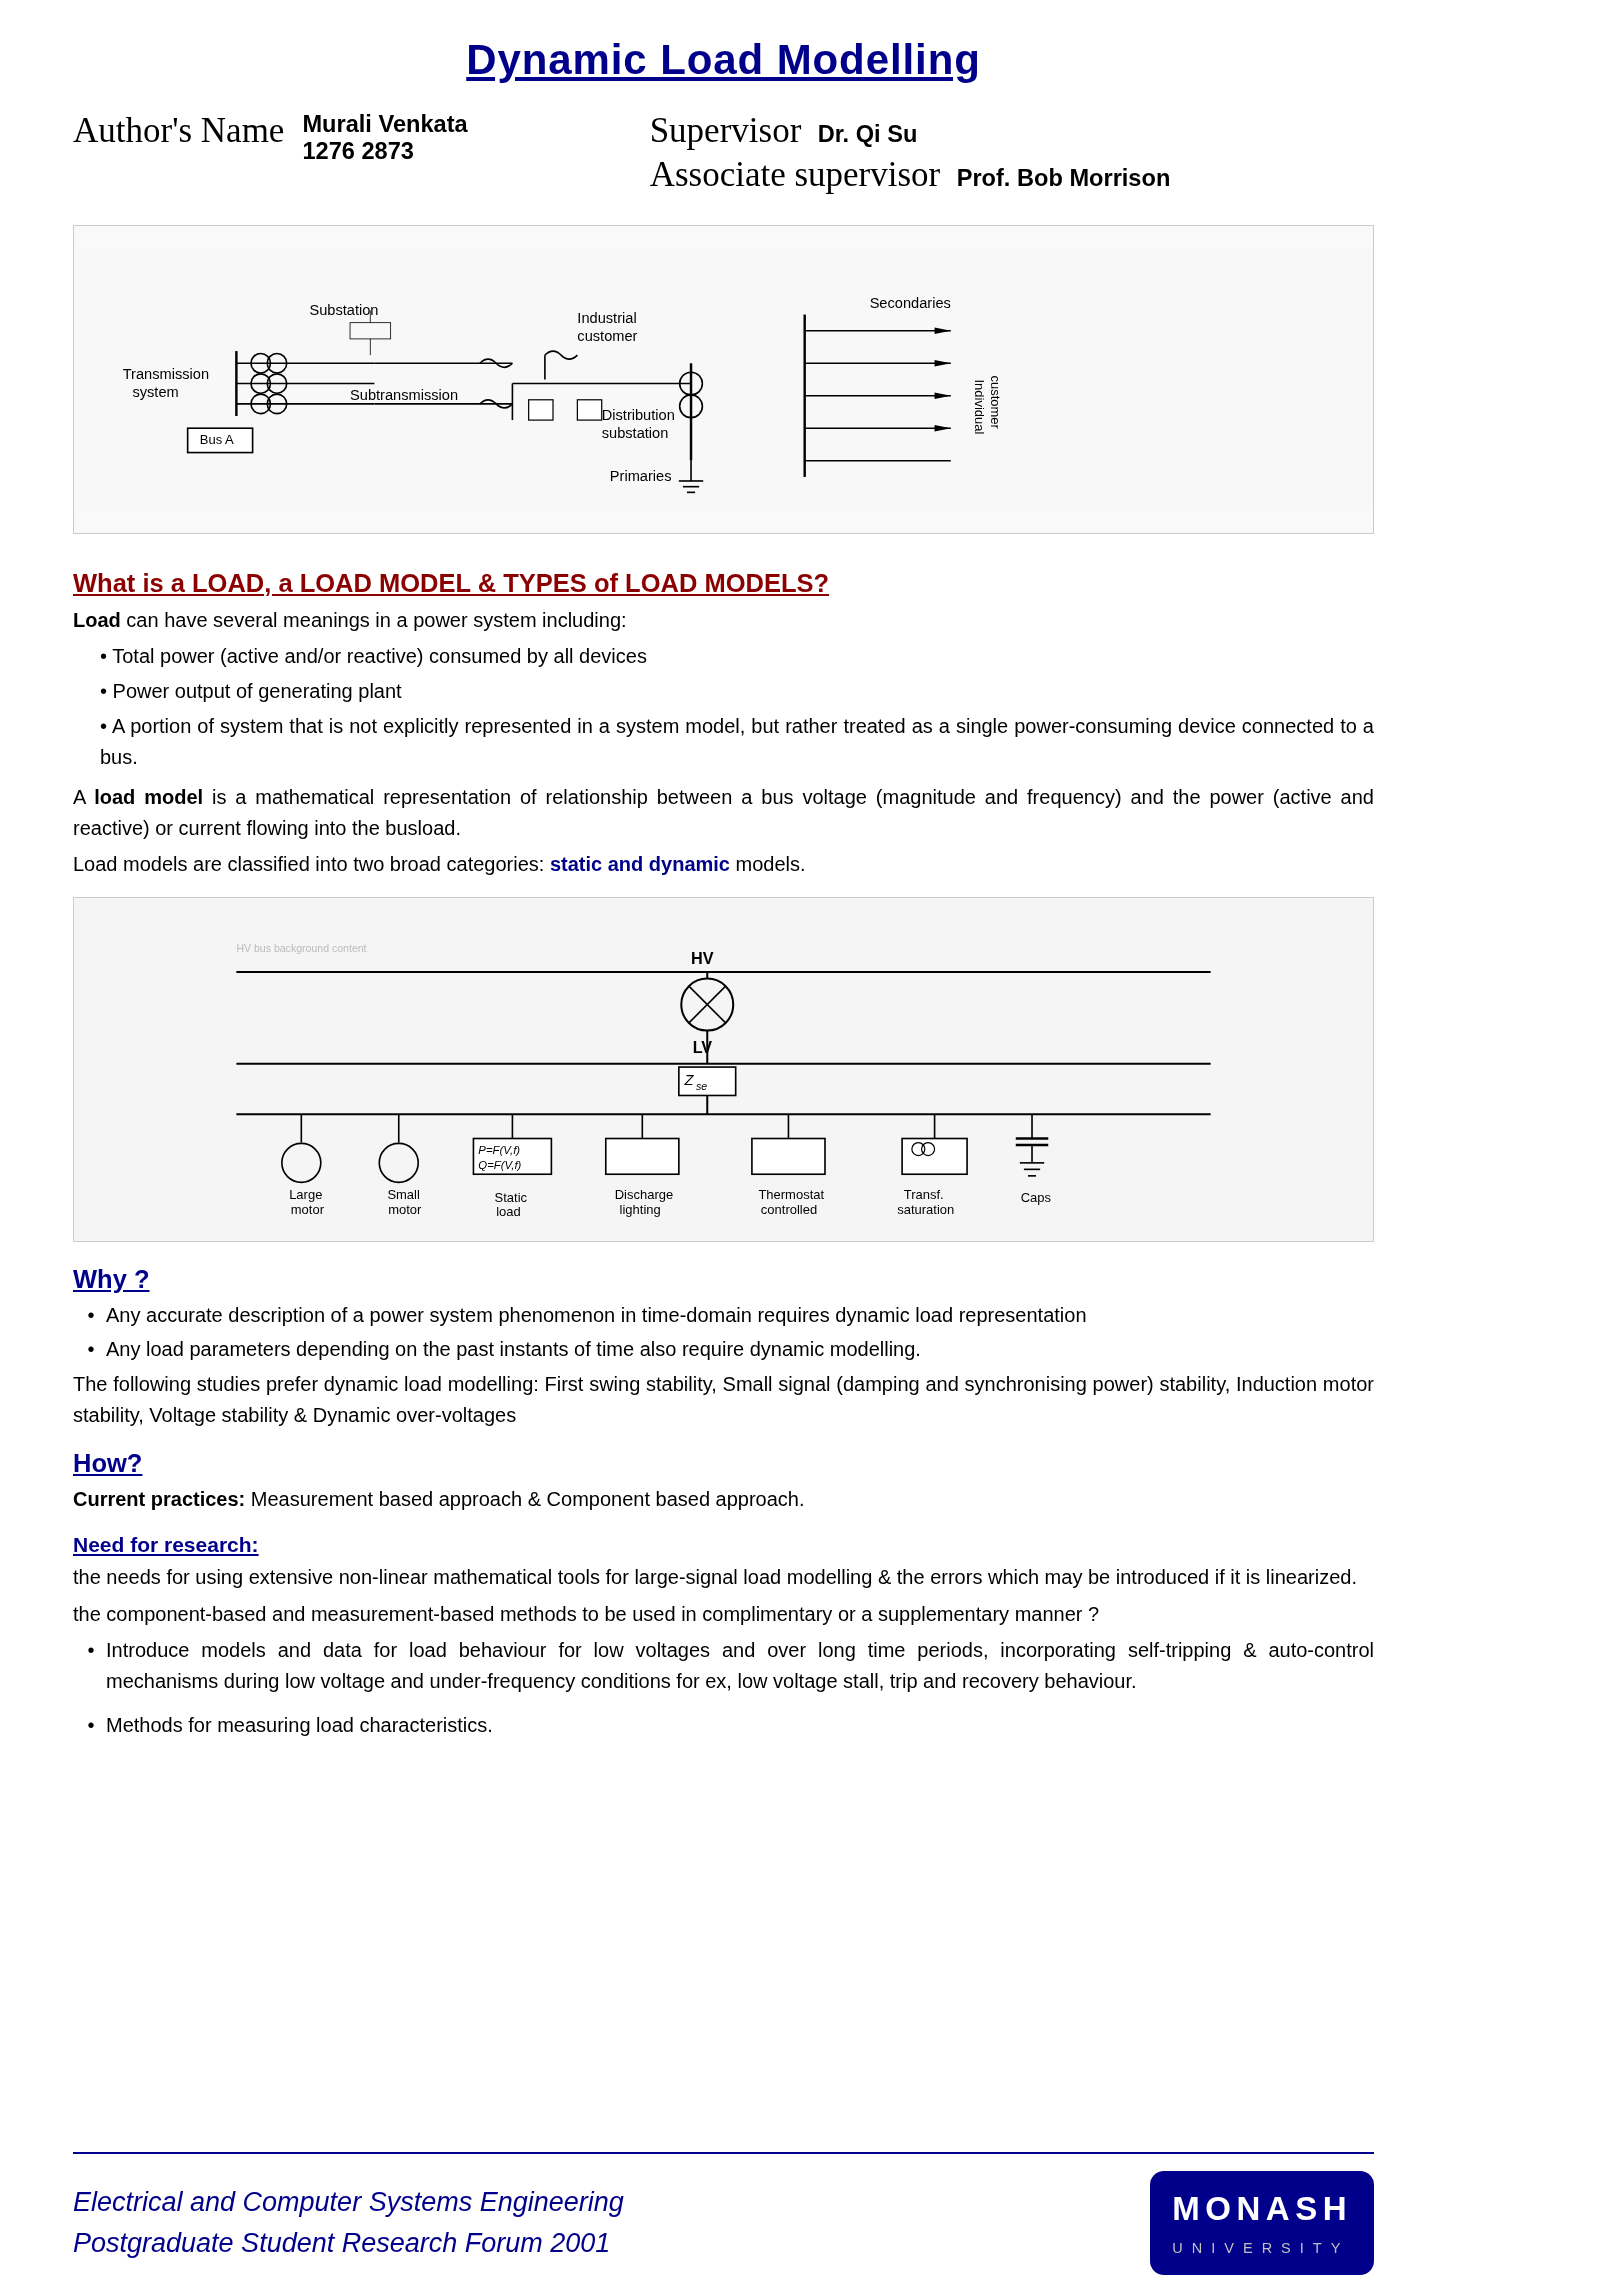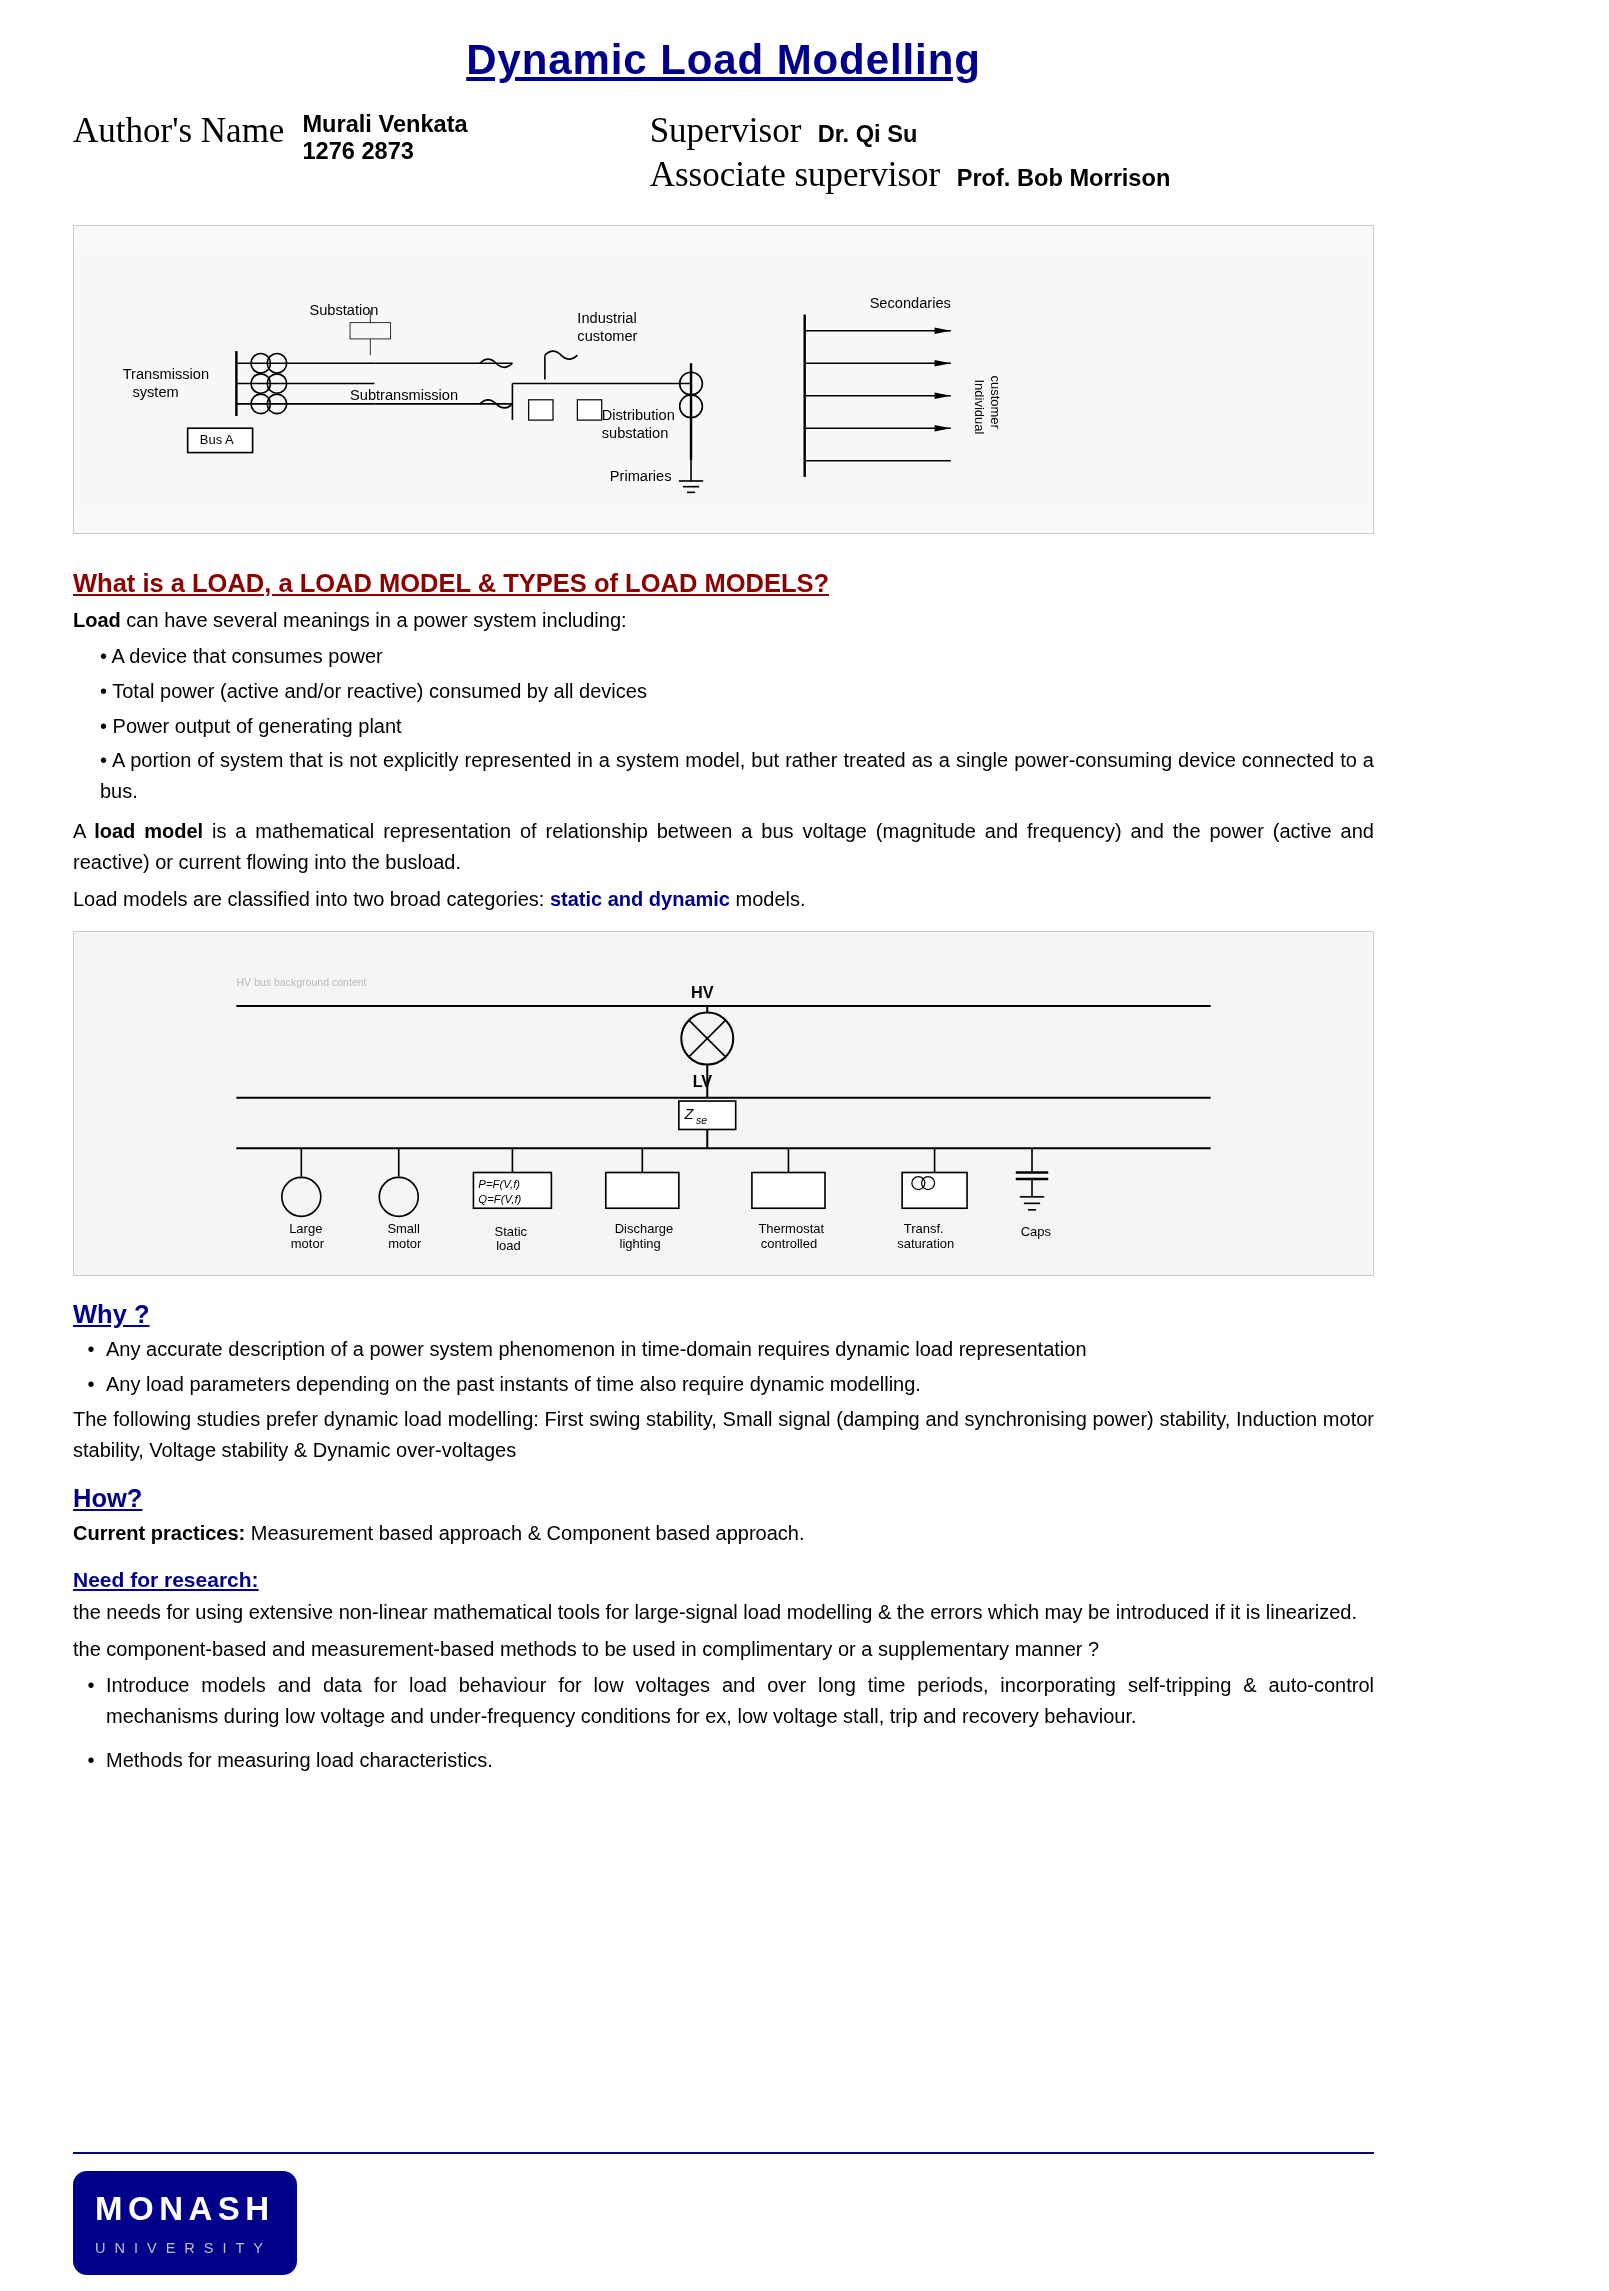--- a/index.html
+++ b/index.html
@@ -325,21 +325,20 @@
     </svg>
   </div>
 
   <div class="section-heading">What is a LOAD, a LOAD MODEL &amp; TYPES of LOAD MODELS?</div>
 
   <p class="body-text">
     <b>Load</b><span> can have several meanings in a power system including:</span>
   </p>
 
   <div class="bullet-list">
-    <div class="bullet-item">A device that consumes power</div>
     <div class="bullet-item">Total power (active and/or reactive) consumed by all devices</div>
     <div class="bullet-item">Power output of generating plant</div>
     <div class="bullet-item">A portion of system that is not explicitly represented in a system model, but rather treated as a single power-consuming device connected to a bus.</div>
   </div>
 
   <p class="body-text">
     <span>A </span><b>load model</b><span> is a mathematical representation of relationship between a bus voltage (magnitude and frequency) and the power (active and reactive) or current flowing into the busload.</span>
   </p>
 
   <p class="body-text">
@@ -437,20 +436,24 @@
 
   <div class="need-heading">Need for research:</div>
   <p class="body-text"> the needs for using extensive non-linear mathematical tools for large-signal load modelling &amp; the errors which may be introduced if it is linearized.</p>
   <p class="body-text">the component-based and measurement-based methods to be used in complimentary or a supplementary manner ?</p>
 
   <div class="disc-bullet">Introduce models and data for load behaviour for low voltages and over long time periods, incorporating self-tripping &amp; auto-control mechanisms during low voltage and under-frequency conditions for ex, low voltage stall, trip and recovery behaviour.</div>
   <div style="height:9px"></div>
   <div class="disc-bullet">Methods for measuring load characteristics.</div>
 
   <div class="footer">
+    <div class="footer-left">
+      <div>Electrical and Computer Systems Engineering</div>
+      <div>Postgraduate Student Research Forum 2001</div>
+    </div>
     <div class="monash-logo">
       <div>
         <div class="monash-text">MONASH</div>
         <div class="monash-sub">UNIVERSITY</div>
       </div>
     </div>
   </div>
 </div>
 
 

